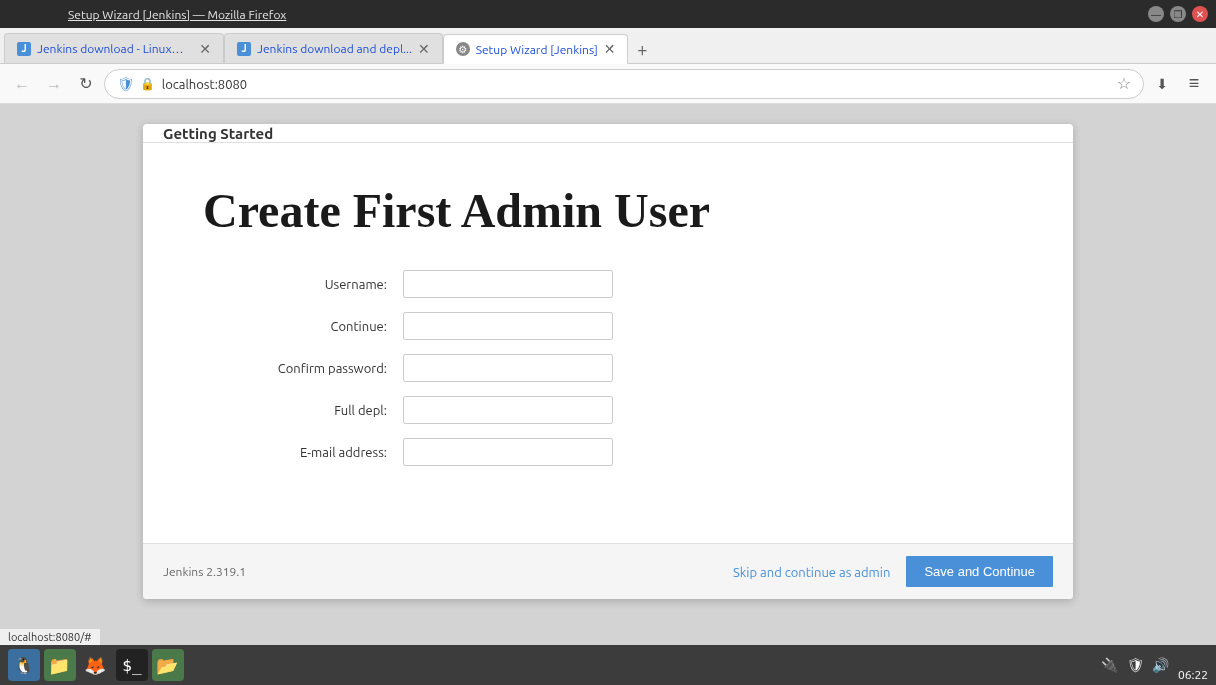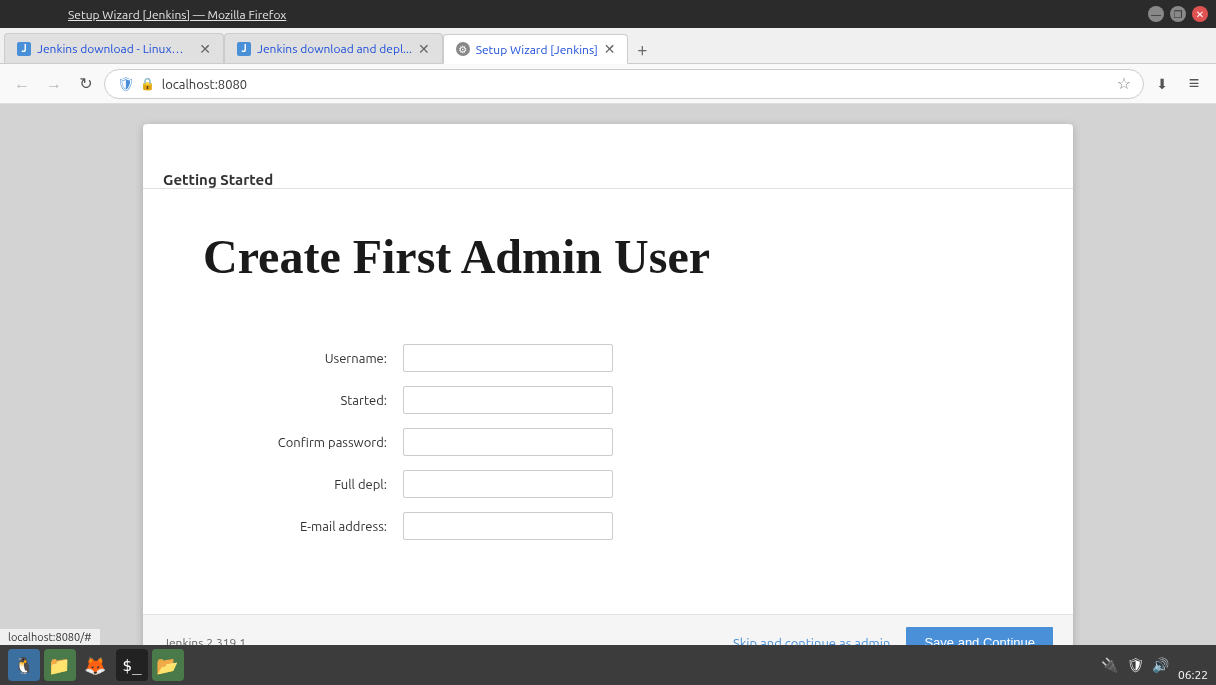--- a/index.html
+++ b/index.html
@@ -169,36 +169,35 @@
     .jenkins-panel {
       background: #fff;
       width: 930px;
       border-radius: 4px;
       box-shadow: 0 2px 8px rgba(0,0,0,0.2);
       overflow: hidden;
     }
     .panel-header {
       padding: 0 20px;
       border-bottom: 1px solid #e0e0e0;
-      margin-top: 46px;
     }
     .panel-title {
       font-size: 15px;
       font-weight: 600;
       color: #333;
     }
     .panel-body {
       padding: 40px 60px 60px 60px;
       min-height: 400px;
     }
     .create-title {
       font-size: 48px;
       font-weight: 700;
       color: #1a1a1a;
-      margin-bottom: 60px;
+      margin-bottom: 32px;
       font-family: Georgia, serif;
     }
     .form-row {
       display: flex;
       align-items: center;
       margin-bottom: 14px;
     }
     .form-label {
       width: 200px;
       text-align: right;
@@ -354,21 +353,21 @@
     </div>
 
     <div class="panel-body">
       <div class="create-title">Create First Admin User</div>
 
       <div class="form-row">
         <label class="form-label">Username:</label>
         <input class="form-input" type="text" style="">
       </div>
       <div class="form-row">
-        <label class="form-label">Started:</label>
+        <label class="form-label">Continue:</label>
         <input class="form-input" type="password" style="">
       </div>
       <div class="form-row">
         <label class="form-label">Confirm password:</label>
         <input class="form-input" type="password" style="">
       </div>
       <div class="form-row">
         <label class="form-label">Full depl:</label>
         <input class="form-input" type="text" style="">
       </div>

